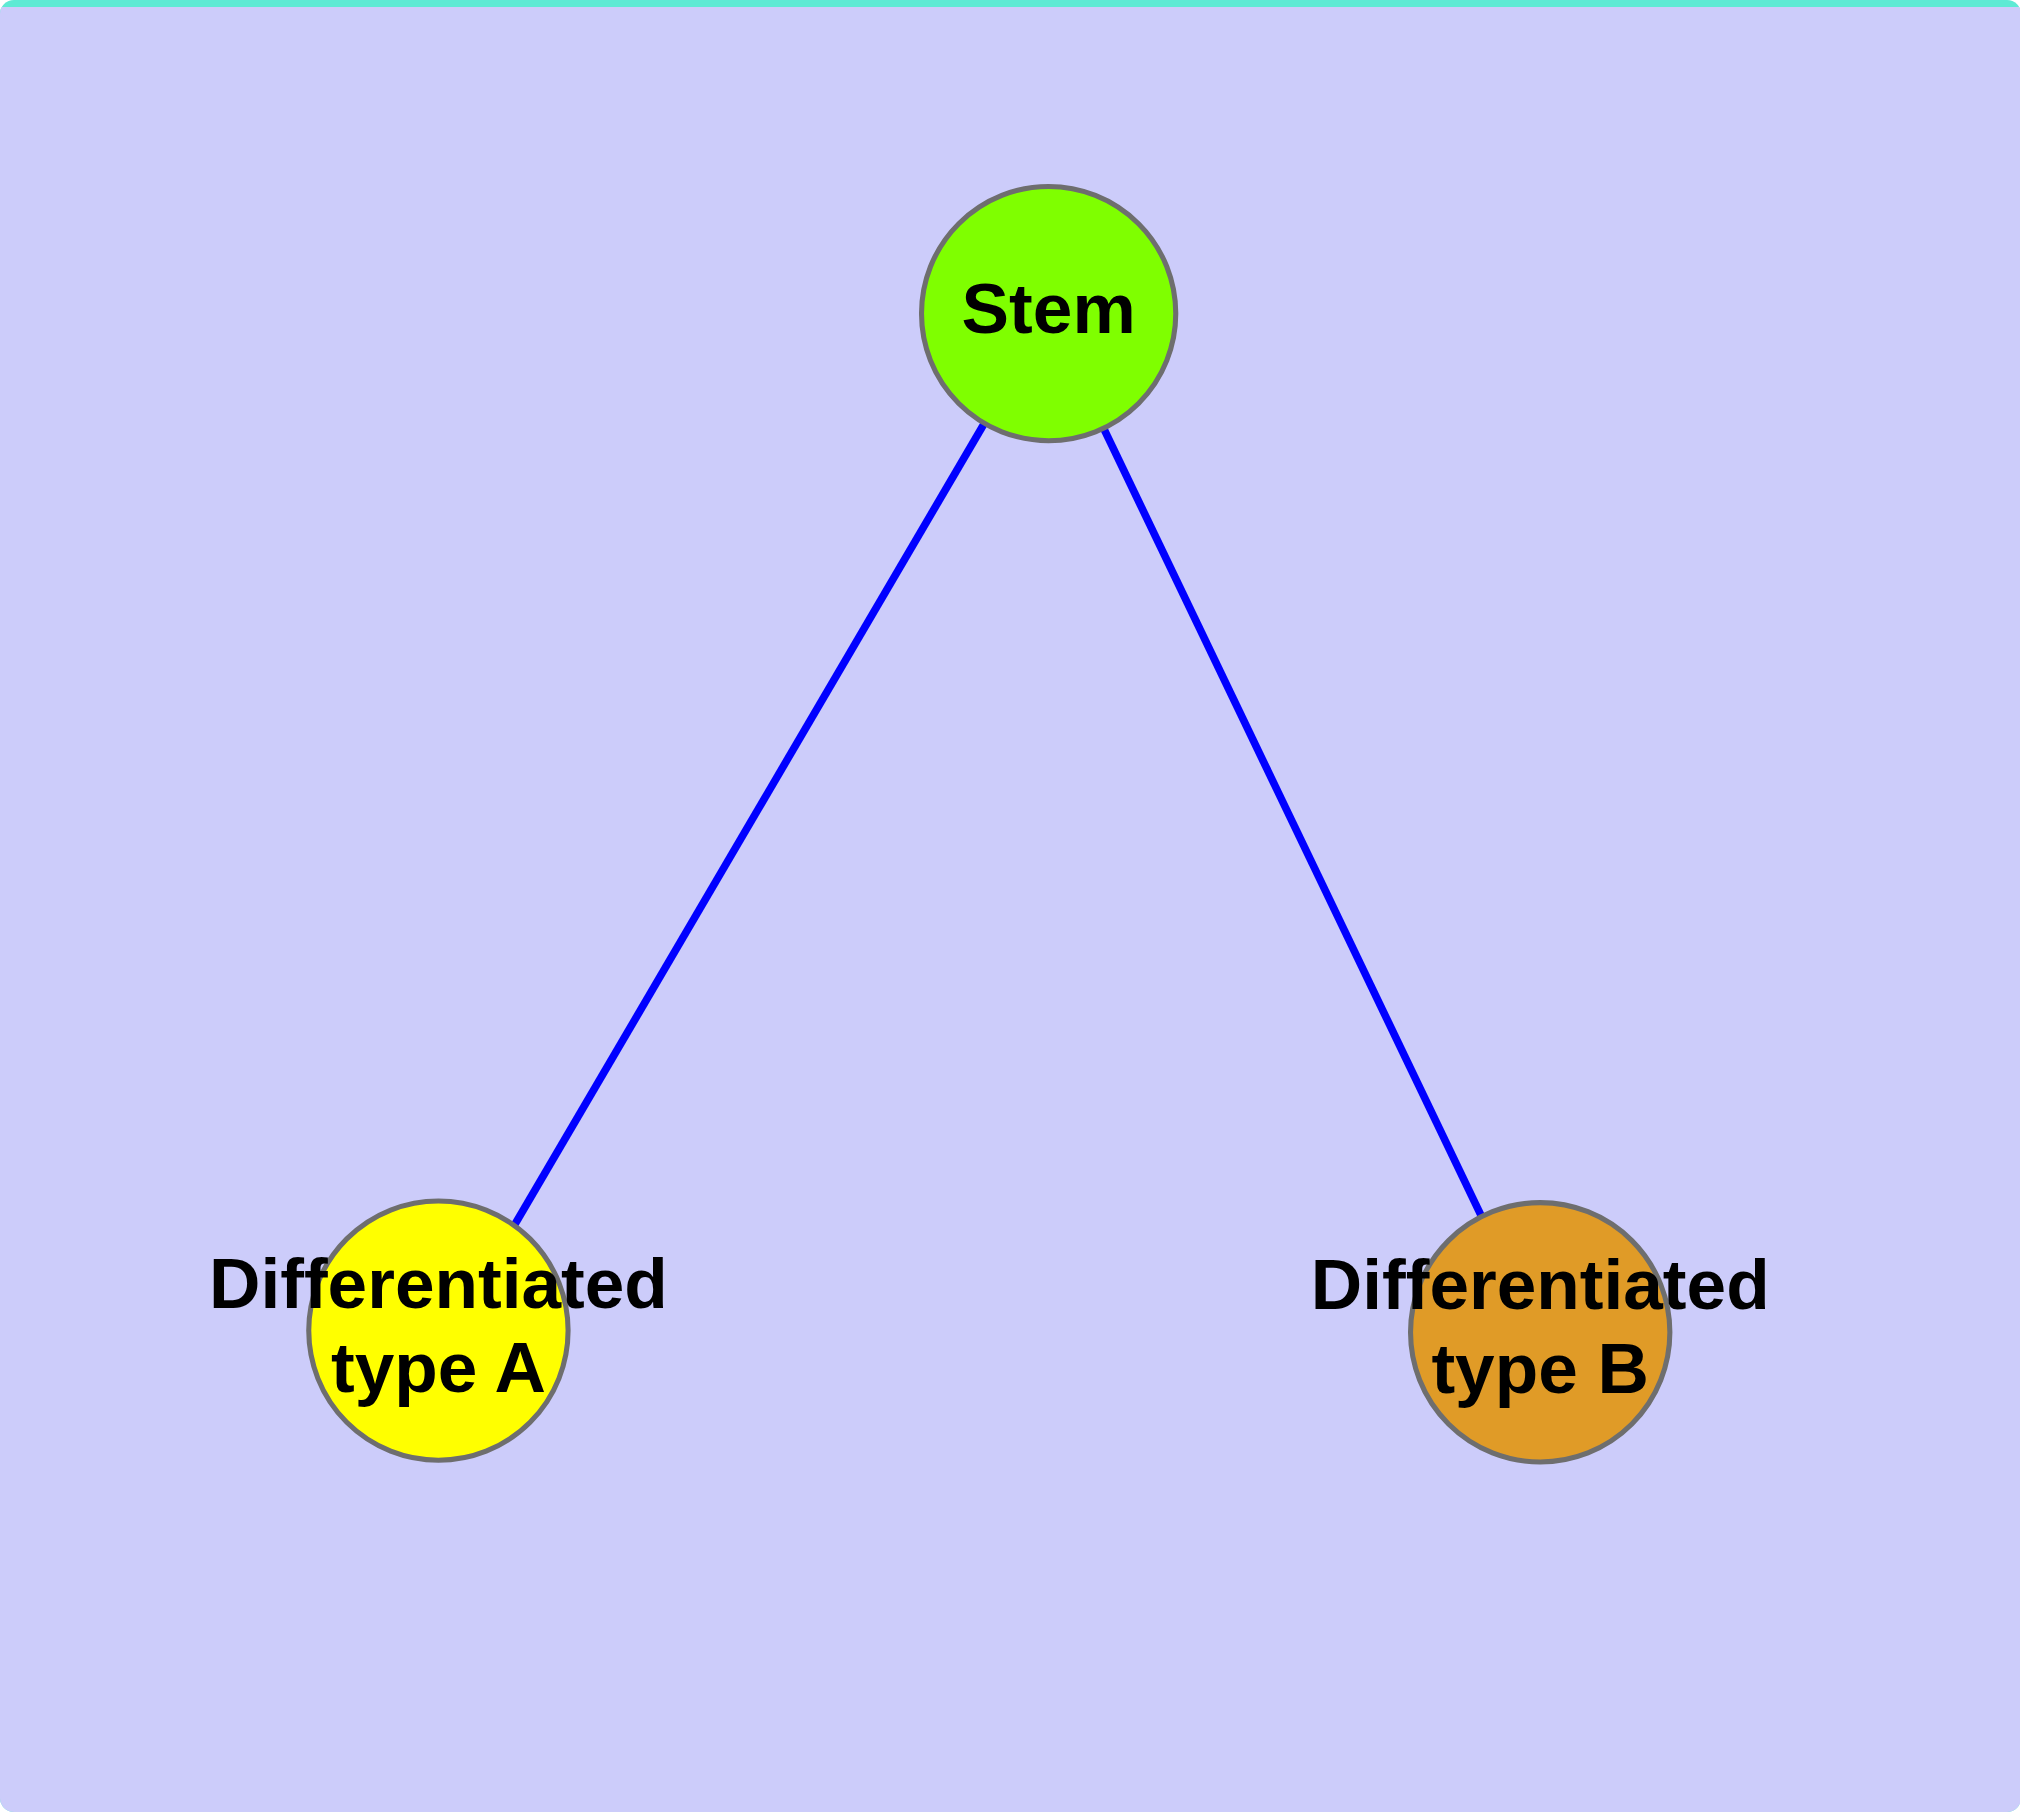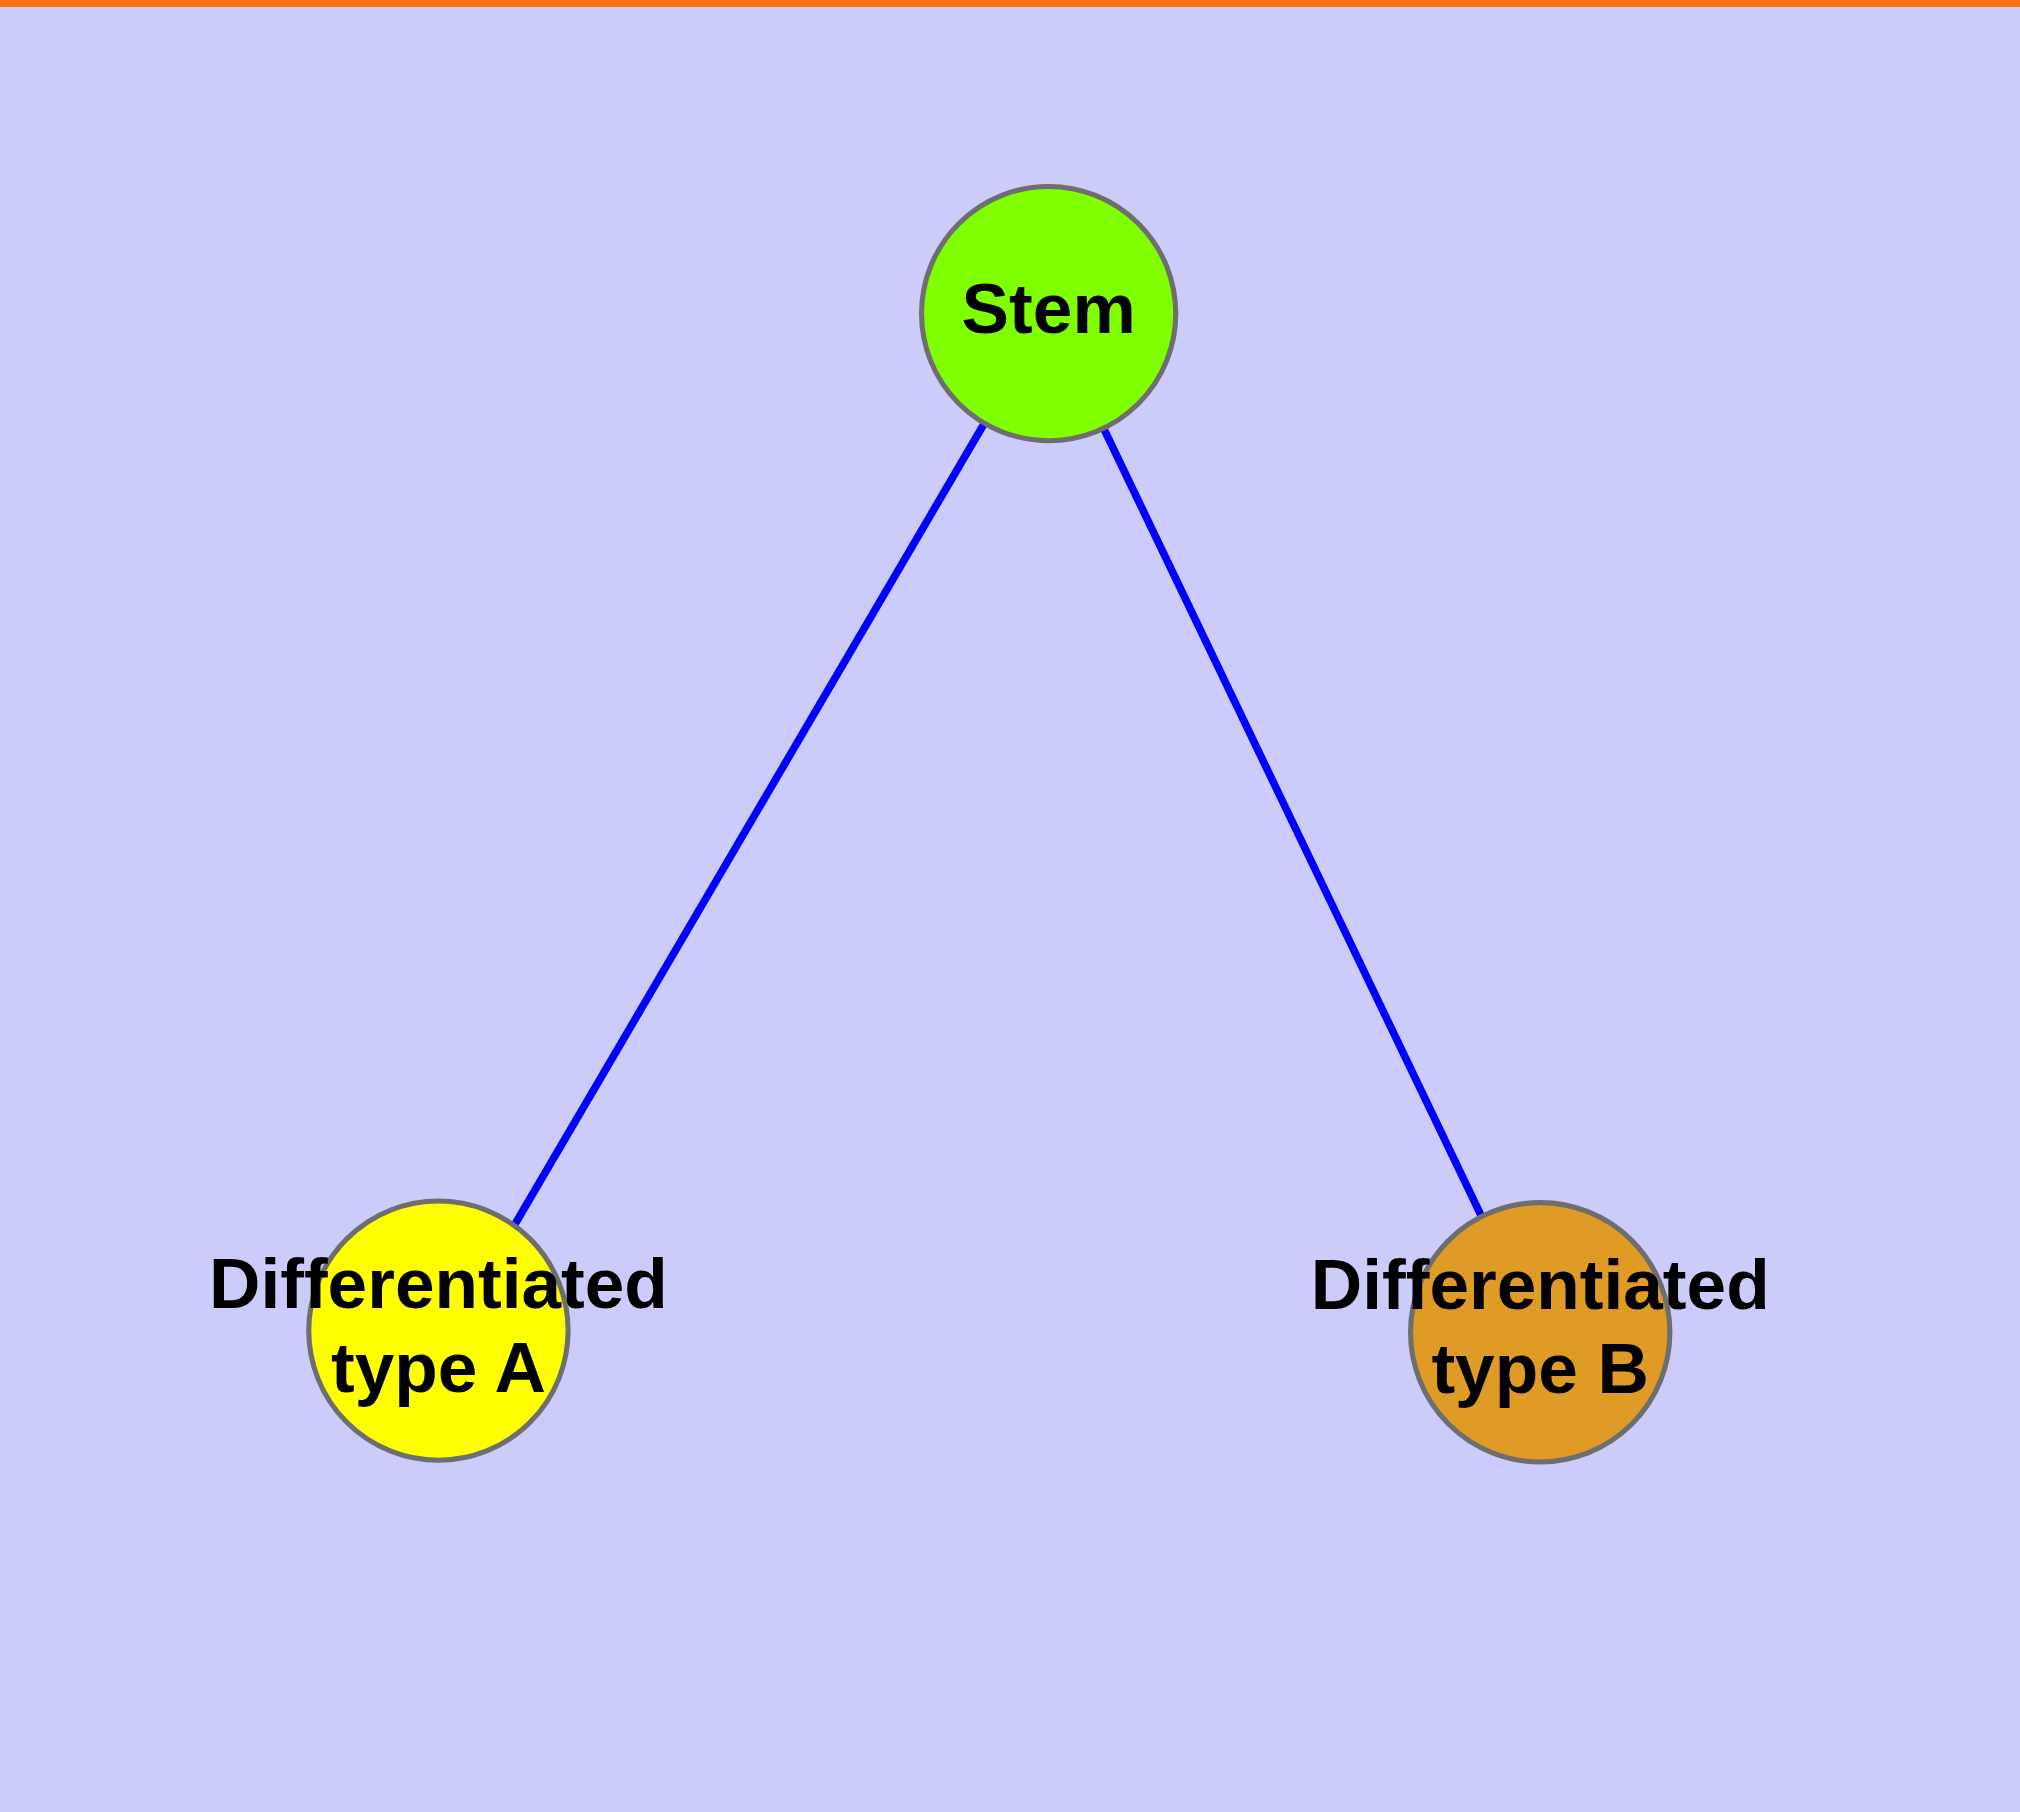--- a/index.html
+++ b/index.html
@@ -5,22 +5,23 @@
   html, body {
     margin: 0;
     padding: 0;
     background: #ffffff;
   }
   #canvas {
     position: relative;
     width: 2021px;
     height: 1812px;
     overflow: hidden;
-    background: #f97316;
+    background: #5eead4;
     font-family: "Liberation Sans", sans-serif;
+    border-radius: 14px;
   }
   #plot-background {
     position: absolute;
     left: 0;
     top: 6.8px;
     width: 2021px;
     height: 1805px;
     background: #ccccfa;
   }
   #graph-svg {

